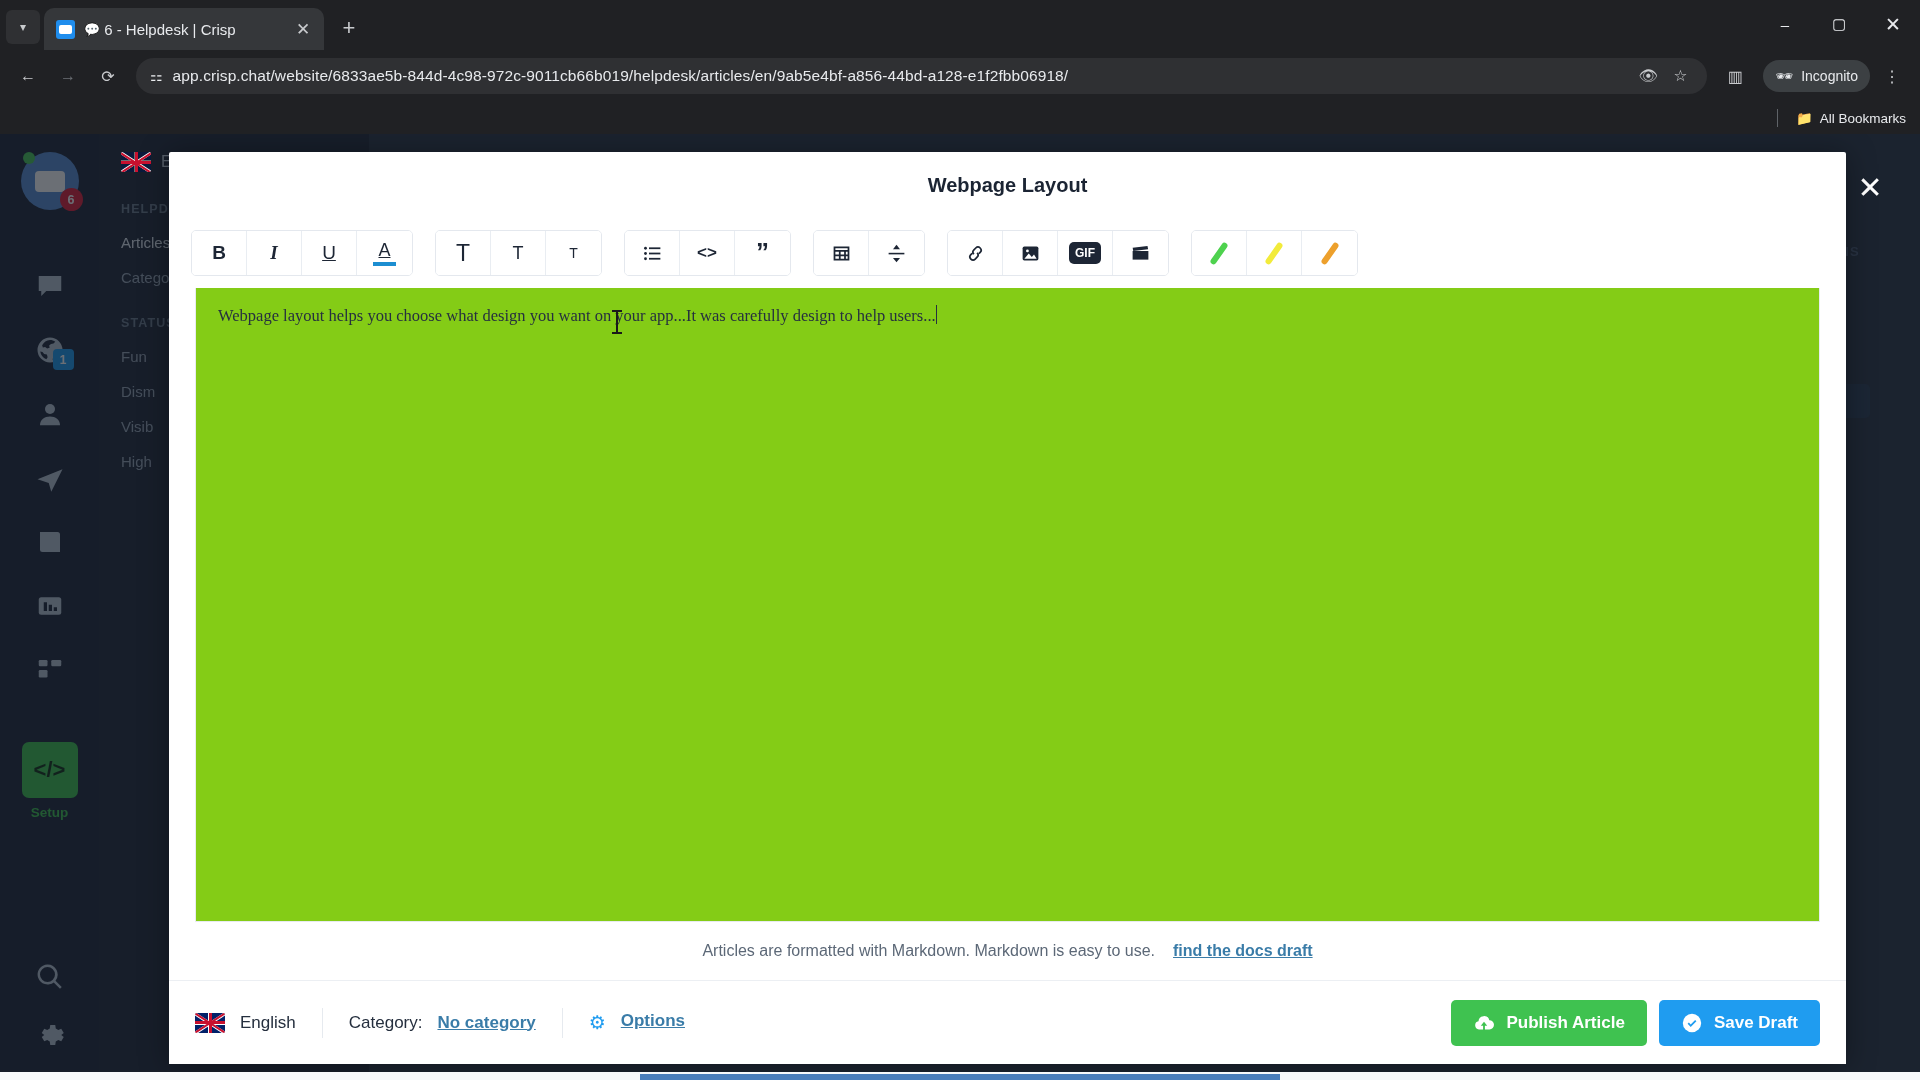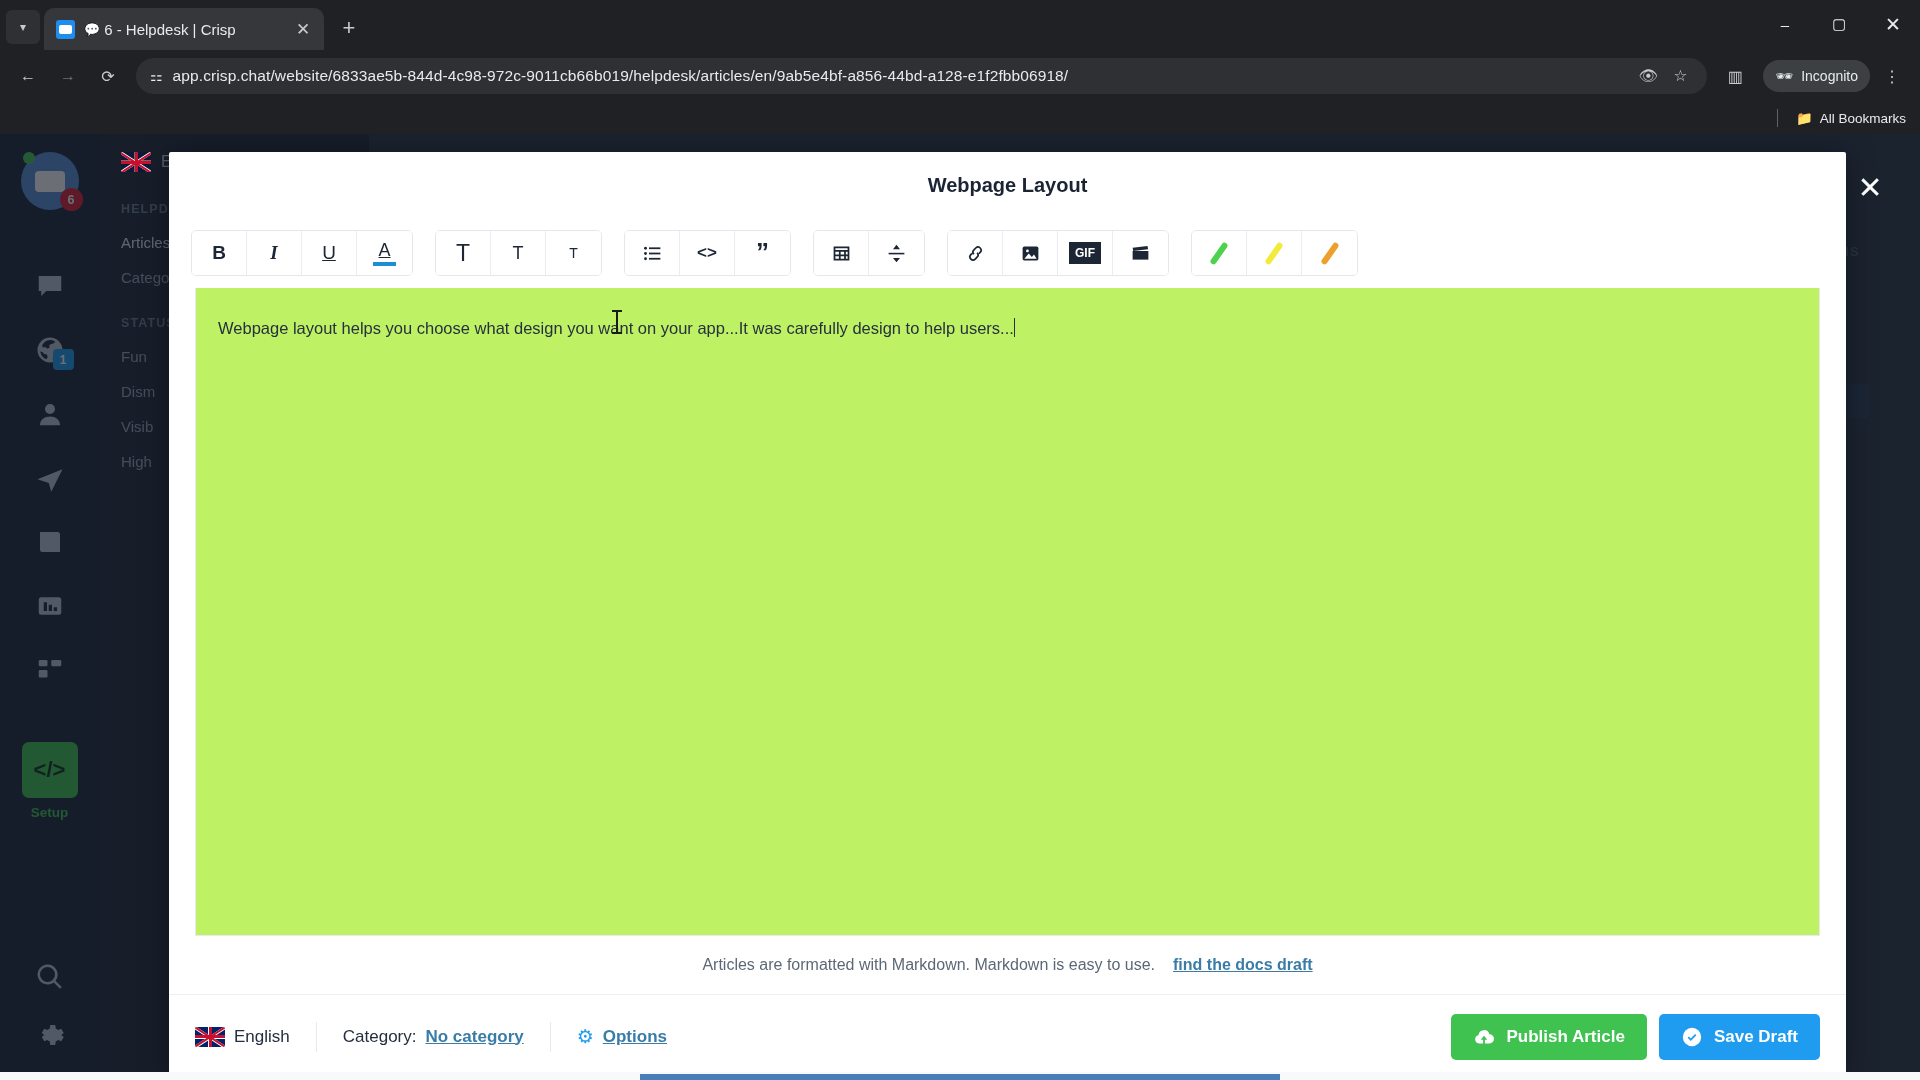--- a/index.html
+++ b/index.html
@@ -159,21 +159,21 @@
 
   #scrim { position:absolute; inset:0; background:rgba(16,22,33,0.62); }
   #overlay-close {
     position:absolute; right:30px; top:34px; width:40px; height:40px;
     display:flex; align-items:center; justify-content:center;
     color:#ffffff; font-size:30px; font-weight:300; line-height:1;
   }
 
   
   #modal {
-    position:absolute; left:169px; top:18px; width:1677px; bottom:2px;
+    position:absolute; left:169px; top:18px; width:1677px; bottom:16px;
     background:#ffffff; display:flex; flex-direction:column;
     border-radius:2px 2px 0 0; box-shadow:0 2px 30px rgba(0,0,0,.35);
   }
   #modal-title {
     height:66px; display:flex; align-items:center; justify-content:center;
     color:#1b2433; font-size:20px; font-weight:bold;
   }
 
   #editor-toolbar {
     height:70px; display:flex; align-items:center; padding:0 22px; gap:0;
@@ -213,21 +213,21 @@
   }
   .seg .s.active { background:#1f9cf0; color:#fff; }
 
   #draft-banner {
     height:56px; background:#1f9cf0; color:#fff; font-size:16px; font-weight:bold;
     display:flex; align-items:center; justify-content:center;
   }
 
   #editor-area {
     flex:1; margin:0 26px; border:1px solid #e7ebf0; border-top:none;
-    background:#bef264; padding:28px 0 0 22px; position:relative; overflow:hidden;
+    background:#84cc16; padding:16px 0 0 22px; position:relative; overflow:hidden;font-family:Liberation Serif, serif;
   }
   #editor-text { font-size:16.5px; color:#26303f; line-height:1.5; }
   #caret { display:inline-block; width:1.5px; height:19px; background:#26303f;
     vertical-align:-3px; }
   #mouse-cursor {
     position:absolute; left:420px; top:22px; width:2px; height:24px;
     background:#1a1a1a;
   }
   #mouse-cursor::before, #mouse-cursor::after{
     content:""; position:absolute; left:-4px; width:10px; height:2px; background:#1a1a1a;
@@ -239,21 +239,21 @@
     height:58px; display:flex; align-items:center; justify-content:center;
     gap:18px; color:#5c6877; font-size:16px;
   }
   #md-note a { color:#3a7ca8; text-decoration:underline; font-weight:bold; }
 
   #modal-footer {
     height:84px; border-top:1px solid #eceff3; display:flex; align-items:center;
     padding:0 26px; gap:0;
   }
   .foot-left { display:flex; align-items:center; gap:0; }
-  .foot-cell { display:flex; align-items:center; gap:9px; padding:0 26px;
+  .foot-cell { display:flex; gap:15px; padding:0 26px;
     color:#252f3e; font-size:17px; }
   .foot-cell:first-child { padding-left:0; }
   .vsep { width:1px; height:30px; background:#e6eaef; }
   .foot-link { color:#3a7ca8; text-decoration:underline; font-weight:bold; }
   .flag {
     width:30px; height:20px; position:relative; overflow:hidden;
     border-radius:2px; background:#012169; flex:none;
   }
   .flag::before{
     content:""; position:absolute; left:0; top:8px; width:30px; height:4px; background:#fff;
@@ -513,21 +513,21 @@
               </svg>
           </div>
           <div class="tb-btn">
             <svg viewBox="0 0 24 24">
                 <rect x="3" y="4" width="18" height="16" rx="2"></rect>
                 <circle cx="8.5" cy="9" r="1.6" fill="#fff"></circle>
                 <path d="M5 18l5-6 3.5 4L16 13l3 5z" fill="#fff"></path>
               </svg>
           </div>
           <div class="tb-btn">
-            <span style="background:#1d2635;color:#fff;font-size:12px;font-weight:bold;padding:4px 6px;border-radius:0;">GIF</span>
+            <span style="background:#1d2635;color:#fff;font-size:12px;font-weight:bold;padding:4px 6px;border-radius:5px;">GIF</span>
           </div>
           <div class="tb-btn">
             <svg viewBox="0 0 24 24">
                 <path d="M3 9h18v10H3z"></path>
                 <path d="M3 5.5l17-2 .7 3.5-17 2z"></path>
               </svg>
           </div>
         </div>
 
         <div class="tb-group">

